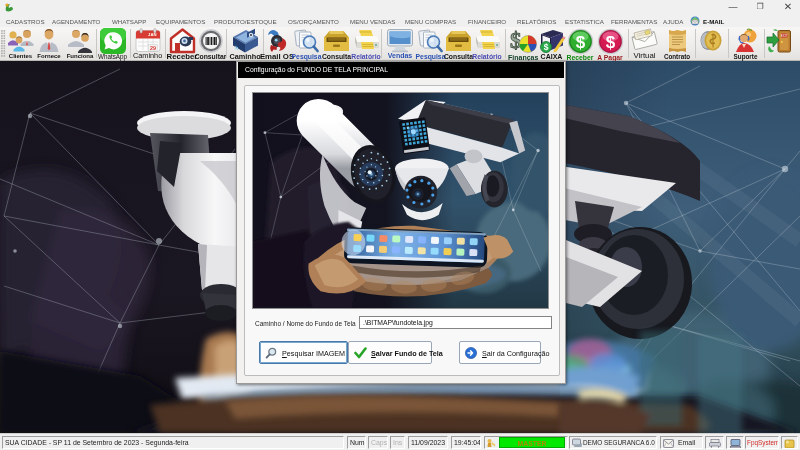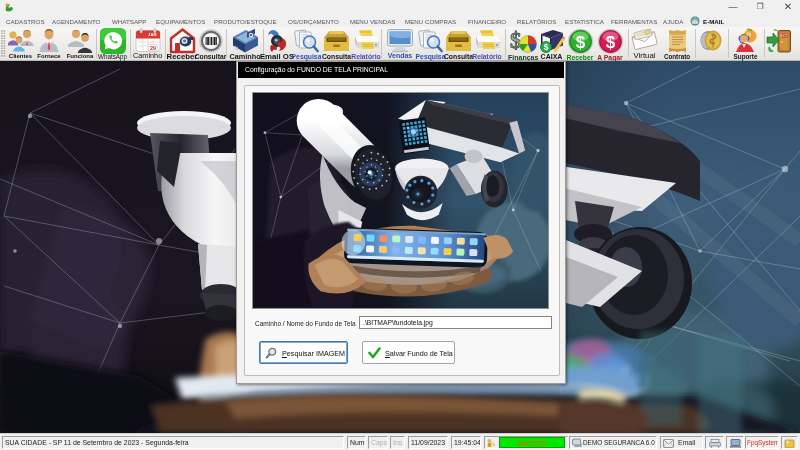--- a/index.html
+++ b/index.html
@@ -33,21 +33,21 @@
      background:#f8f8f8; border:1px solid #bcbcbc; border-radius:2px; }
   #dphoto { position:absolute; left:7px; top:6px; width:297px; height:217px; border:1px solid #8f8f8f; }
   #dlabel { position:absolute; left:10px; top:234px; font-size:6.5px; color:#1c1c1c; white-space:nowrap; }
   #dfield { position:absolute; left:114px; top:230px; width:193px; height:13px; background:#fff;
      border:1px solid #848484; font-size:6.8px; color:#111; line-height:11px; padding-left:3px; }
   .dbtn { position:absolute; top:255px; height:23px; background:#fdfdfd; border:1px solid #98a6b5;
      border-radius:2px; font-size:7.2px; color:#111; }
   .dbtn .bi { position:absolute; left:5px; top:5px; }
   .dbtn .bt { position:absolute; left:22px; top:7px; white-space:nowrap; }
   #btn1 { left:14px; width:89px; border:1px solid #4779ab; box-shadow:inset 0 0 0 1px #7aa7cc; }
-  #btn2 { left:117px; width:93px; }
+  #btn2 { left:103px; width:84px;font-weight:bold; }
   #btn3 { left:214px; width:82px; }
   
   #status { position:absolute; left:0; top:433px; width:800px; height:17px; background:#f0f0f0;
     border-top:1px solid #cfcfcf; font-size:6.9px; color:#1c1c1c; }
   .sp { position:absolute; top:1.5px; height:13px; background:#f0f0f0;
     border:1px solid; border-color:#9d9d9d #ffffff #ffffff #9d9d9d; line-height:11px; padding-left:2px; white-space:nowrap; overflow:hidden; }
 </style>
 </head>
 <body>
 <div id="win">
@@ -784,20 +784,28 @@
               <line x1="4.6" y1="7.4" x2="1.6" y2="10.6" stroke="#5a6a78" stroke-width="1.8" stroke-linecap="round"></line>
             </svg>
           <span class="bt"><u>P</u>esquisar IMAGEM</span>
         </div>
         <div class="dbtn" id="btn2">
           <svg class="bi" width="13" height="12" viewBox="0 0 13 12">
               <path d="M1.5 6 L5 10 L11.5 1.5" fill="none" stroke="#28a428" stroke-width="2.6" stroke-linecap="round" stroke-linejoin="round"></path>
             </svg>
           <span class="bt"><u>S</u>alvar Fundo de Tela</span>
         </div>
+        <div class="dbtn" id="btn3">
+          <svg class="bi" width="12" height="12" viewBox="0 0 12 12">
+              <circle cx="6" cy="6" r="5.6" fill="#2a6fd4"></circle>
+              <circle cx="6" cy="6" r="5.6" fill="none" stroke="#1a4a9a" stroke-width="0.6"></circle>
+              <path d="M3 6 L7 6 M5.5 3.8 L7.6 6 L5.5 8.2" fill="none" stroke="#fff" stroke-width="1.4" stroke-linecap="round" stroke-linejoin="round"></path>
+            </svg>
+          <span class="bt"><u>S</u>air da Configuração</span>
+        </div>
       </div>
     </div>
   </div>
 
   <div id="status">
     <div class="sp" style="left:2px; width:342px;">SUA CIDADE - SP 11 de Setembro de 2023 - Segunda-feira</div>
     <div class="sp" style="left:347px; width:19px;">Num</div>
     <div class="sp" style="left:368px; width:20px; color:#b0b0b0;">Caps</div>
     <div class="sp" style="left:390px; width:15px; color:#b0b0b0;">Ins</div>
     <div class="sp" style="left:408px; width:40px;">11/09/2023</div>

